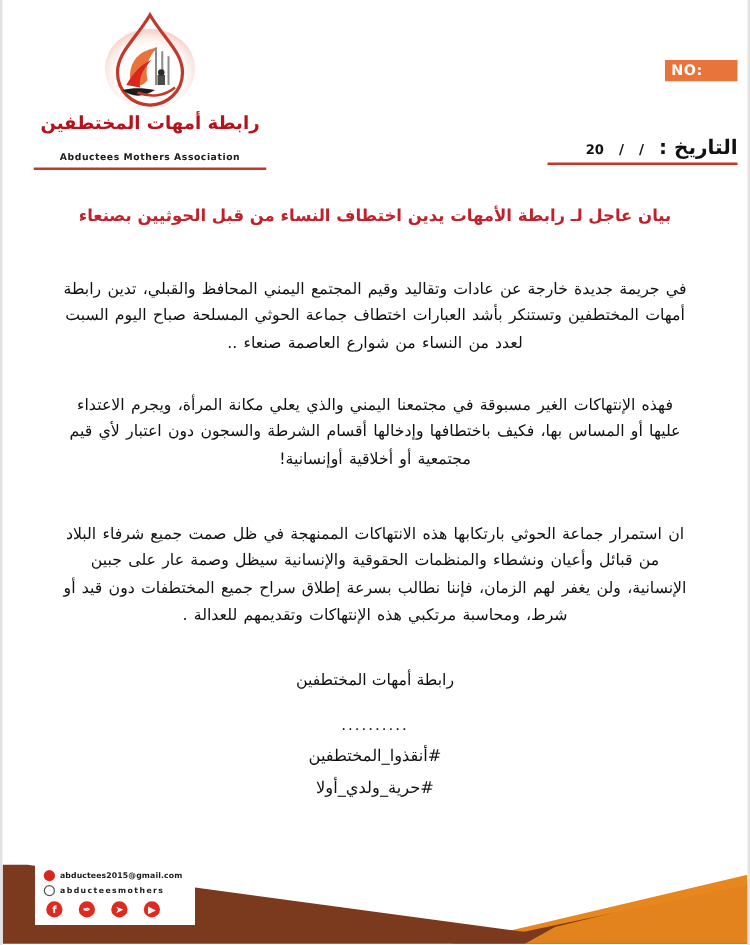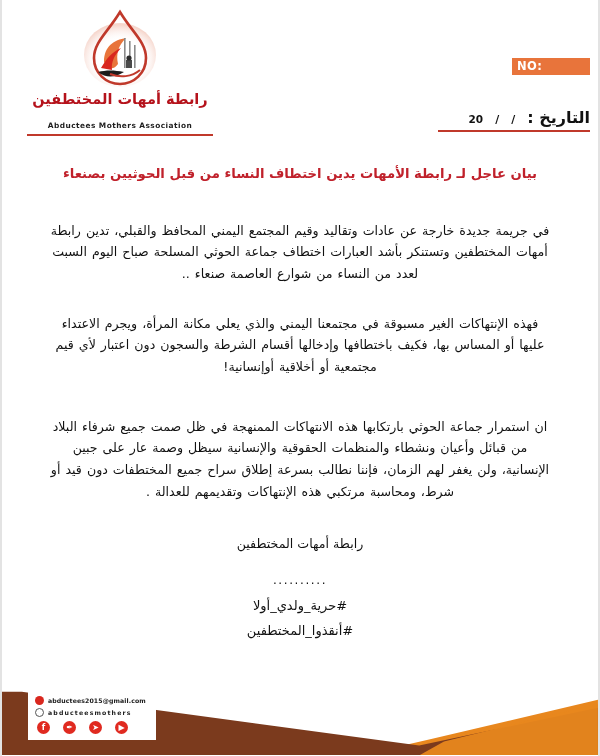--- a/index.html
+++ b/index.html
@@ -64,22 +64,22 @@
   .logo-rule {
     width: 186px;
     height: 2px;
     background: #c0392b;
     margin: 4px auto 0 auto;
   }
 
   .no-badge {
     position: absolute;
     right: 8px;
-    top: 58px;
-    width: 78px;
+    top: 48px;
+    width: 58px;
     height: 17px;
     background: #e8743b;
     color: #ffffff;
     font-size: 11.5px;
     font-weight: bold;
     letter-spacing: 0.4px;
     direction: ltr;
     text-align: left;
     padding: 1px 0 0 5px;
   }
@@ -282,22 +282,22 @@
     <div class="para" id="para-2">فهذه الإنتهاكات الغير مسبوقة في مجتمعنا اليمني والذي يعلي مكانة المرأة، ويجرم الاعتداء عليها أو المساس بها، فكيف باختطافها وإدخالها أقسام الشرطة والسجون دون اعتبار لأي قيم مجتمعية أو أخلاقية أوإنسانية!</div>
     <div class="para" id="para-3">ان استمرار جماعة الحوثي بارتكابها هذه الانتهاكات الممنهجة في ظل صمت جميع شرفاء البلاد من قبائل وأعيان ونشطاء والمنظمات الحقوقية والإنسانية سيظل وصمة عار على جبين الإنسانية، ولن يغفر لهم الزمان، فإننا نطالب بسرعة إطلاق سراح جميع المختطفات دون قيد أو شرط، ومحاسبة مرتكبي هذه الإنتهاكات وتقديمهم للعدالة .</div>
 
     <div id="signoff-block">
       <div class="signoff">رابطة أمهات المختطفين</div>
     </div>
 
     <div class="dots-divider">..........</div>
 
     <div id="hashtags-block">
+      <div class="hashtag">#أنقذوا_المختطفين</div>
       <div class="hashtag">#حرية_ولدي_أولا</div>
-      <div class="hashtag">#أنقذوا_المختطفين</div>
     </div>
   </div>
 
   <div id="footer">
     <svg id="footer-shape" viewBox="0 0 600 86" preserveAspectRatio="none">
       <polygon points="600,30 600,86 360,86 430,70" fill="#e8871e"></polygon>
       <polygon points="0,22 20,22 420,76 600,38 600,86 0,86" fill="#7b3a1d"></polygon>
       <polygon points="600,34 600,86 420,86 445,72" fill="#e8871e" opacity="0.95"></polygon>
     </svg>
 

